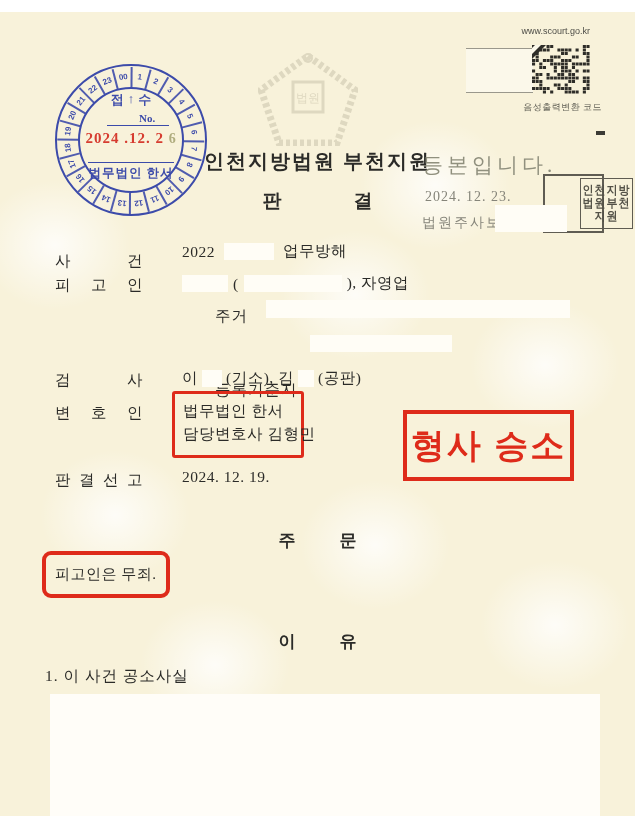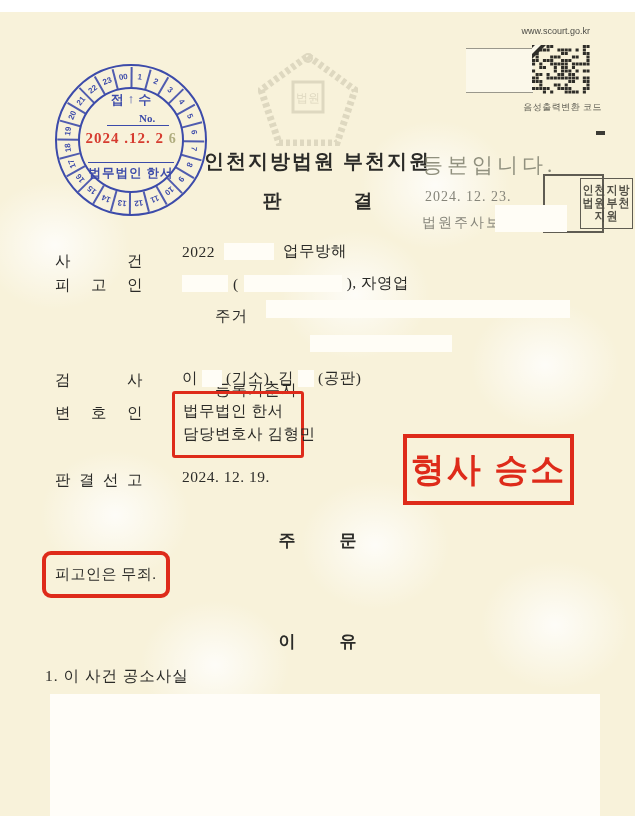--- a/index.html
+++ b/index.html
@@ -47,21 +47,21 @@
   .seal-in div{font-size:11px;line-height:13px;font-weight:bold;color:#3d3b33;letter-spacing:1px;transform:scaleY(1.1);}
   .cert-redact{position:absolute;left:495px;top:205px;width:72px;height:27px;background:#fffdf6;}
   
   .lbl{position:absolute;left:55px;width:88px;font-size:15.5px;text-align:justify;text-align-last:justify;letter-spacing:.5px;white-space:pre-line;}
   .val{position:absolute;left:182px;display:flex;align-items:center;font-size:15.5px;letter-spacing:.5px;white-space:nowrap;}
   .redact{display:inline-block;height:17px;background:#fffdf6;}
   .indent-lbl{position:absolute;left:215px;font-size:15.5px;letter-spacing:1px;}
   .counsel-box{position:absolute;left:172px;top:391px;width:132px;height:67px;border:3.5px solid var(--red);border-radius:3px;}
   .counsel-l1{position:absolute;left:183px;top:401px;font-size:15.5px;letter-spacing:.5px;}
   .counsel-l2{position:absolute;left:183px;top:424px;font-size:15.5px;letter-spacing:.5px;}
-  .badge{position:absolute;left:403px;top:434px;width:171px;height:71px;border:4.5px solid var(--red);display:flex;align-items:center;justify-content:center;font-size:34px;font-weight:bold;color:var(--red);letter-spacing:2px;font-family:"Liberation Sans","DejaVu Sans",sans-serif;}
+  .badge{position:absolute;left:403px;top:410px;width:171px;height:71px;border:4.5px solid var(--red);display:flex;align-items:center;justify-content:center;font-size:34px;font-weight:bold;color:var(--red);letter-spacing:2px;font-family:"Liberation Sans","DejaVu Sans",sans-serif;}
   .section-title{position:absolute;left:0;width:635px;display:flex;justify-content:center;gap:44px;font-size:17px;font-weight:bold;}
   .verdict-box{position:absolute;left:42px;top:551px;width:128px;height:47px;border:4px solid var(--red);border-radius:9px;display:flex;align-items:center;padding-left:9px;font-size:15px;letter-spacing:.5px;background:transparent;}
   .reason-item{position:absolute;left:45px;top:666px;font-size:15.5px;letter-spacing:1px;}
   .bottom-redact{position:absolute;left:50px;top:694px;width:550px;height:122px;background:#fffdf8;}
 </style>
 </head>
 <body>
 
 <div class="canvas">
   <div class="paper"></div>

